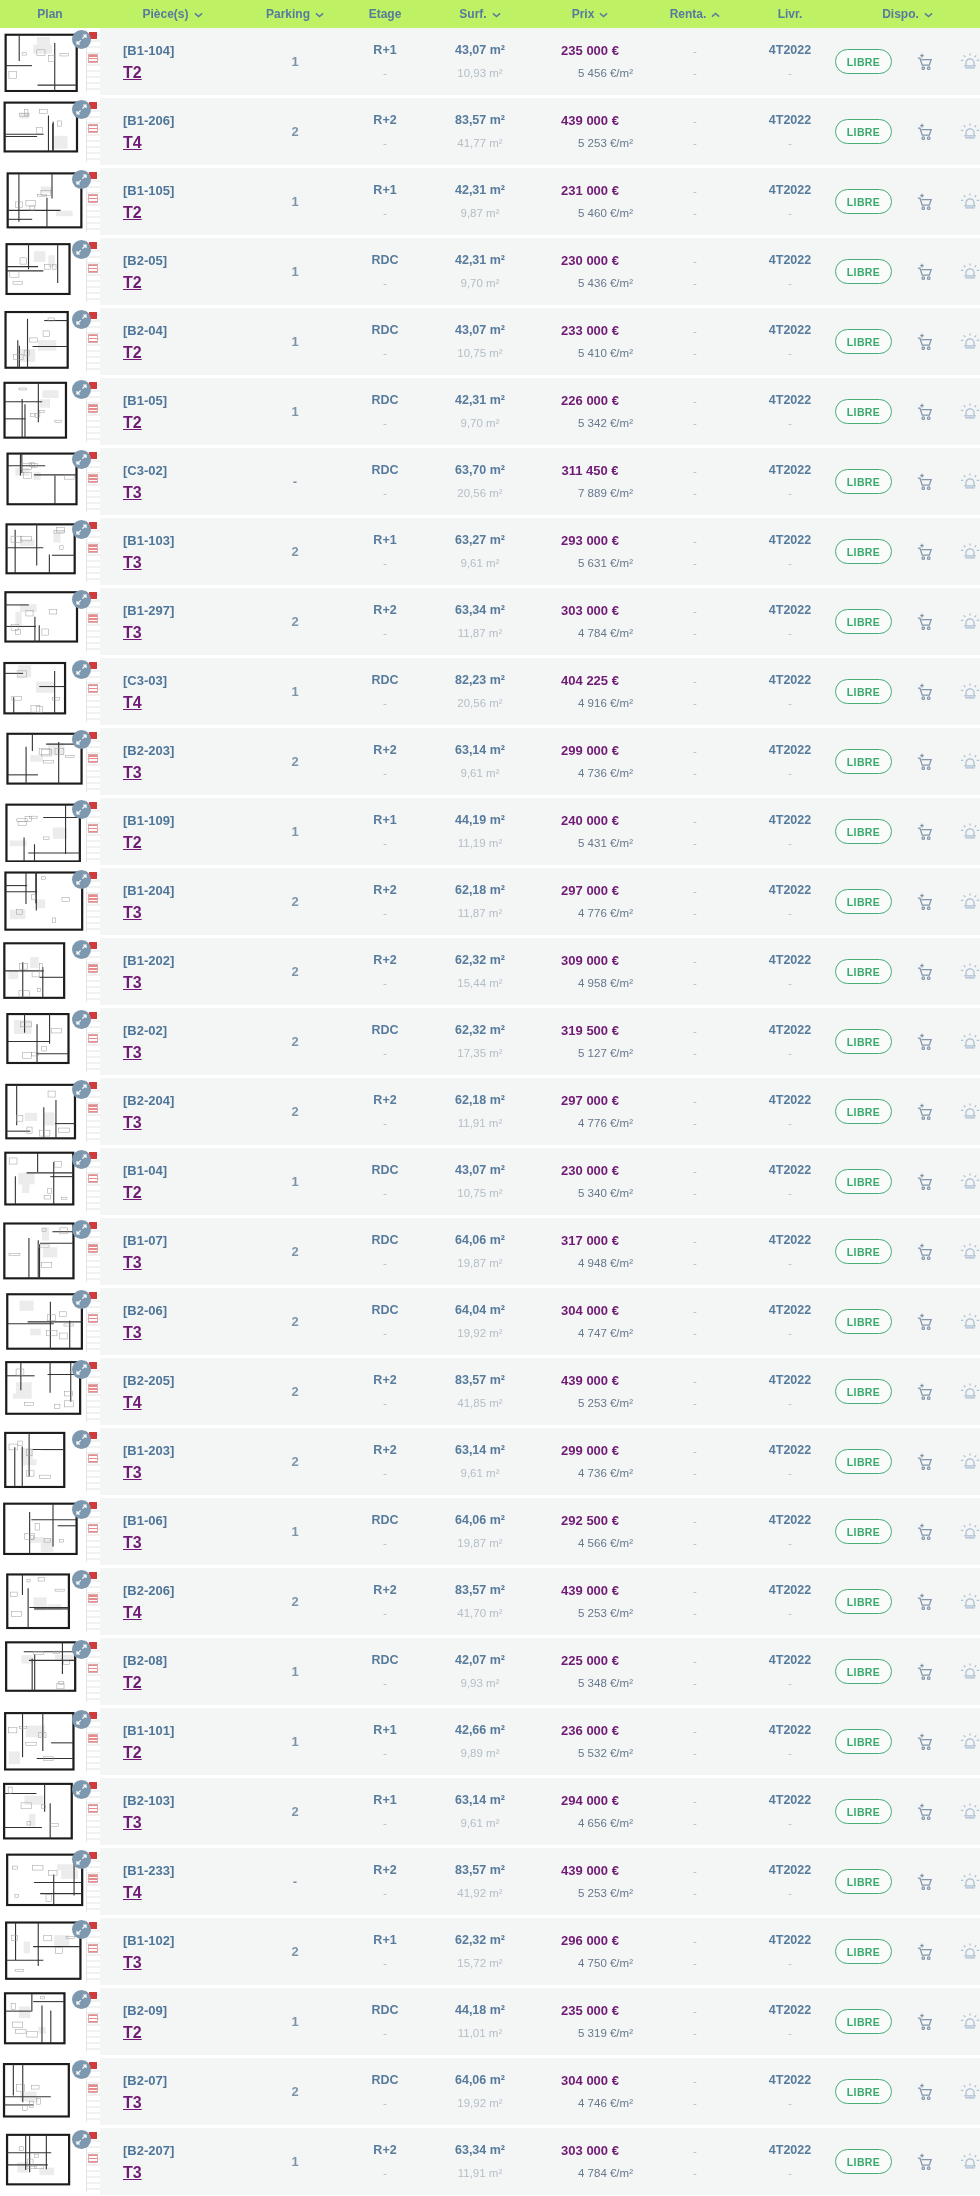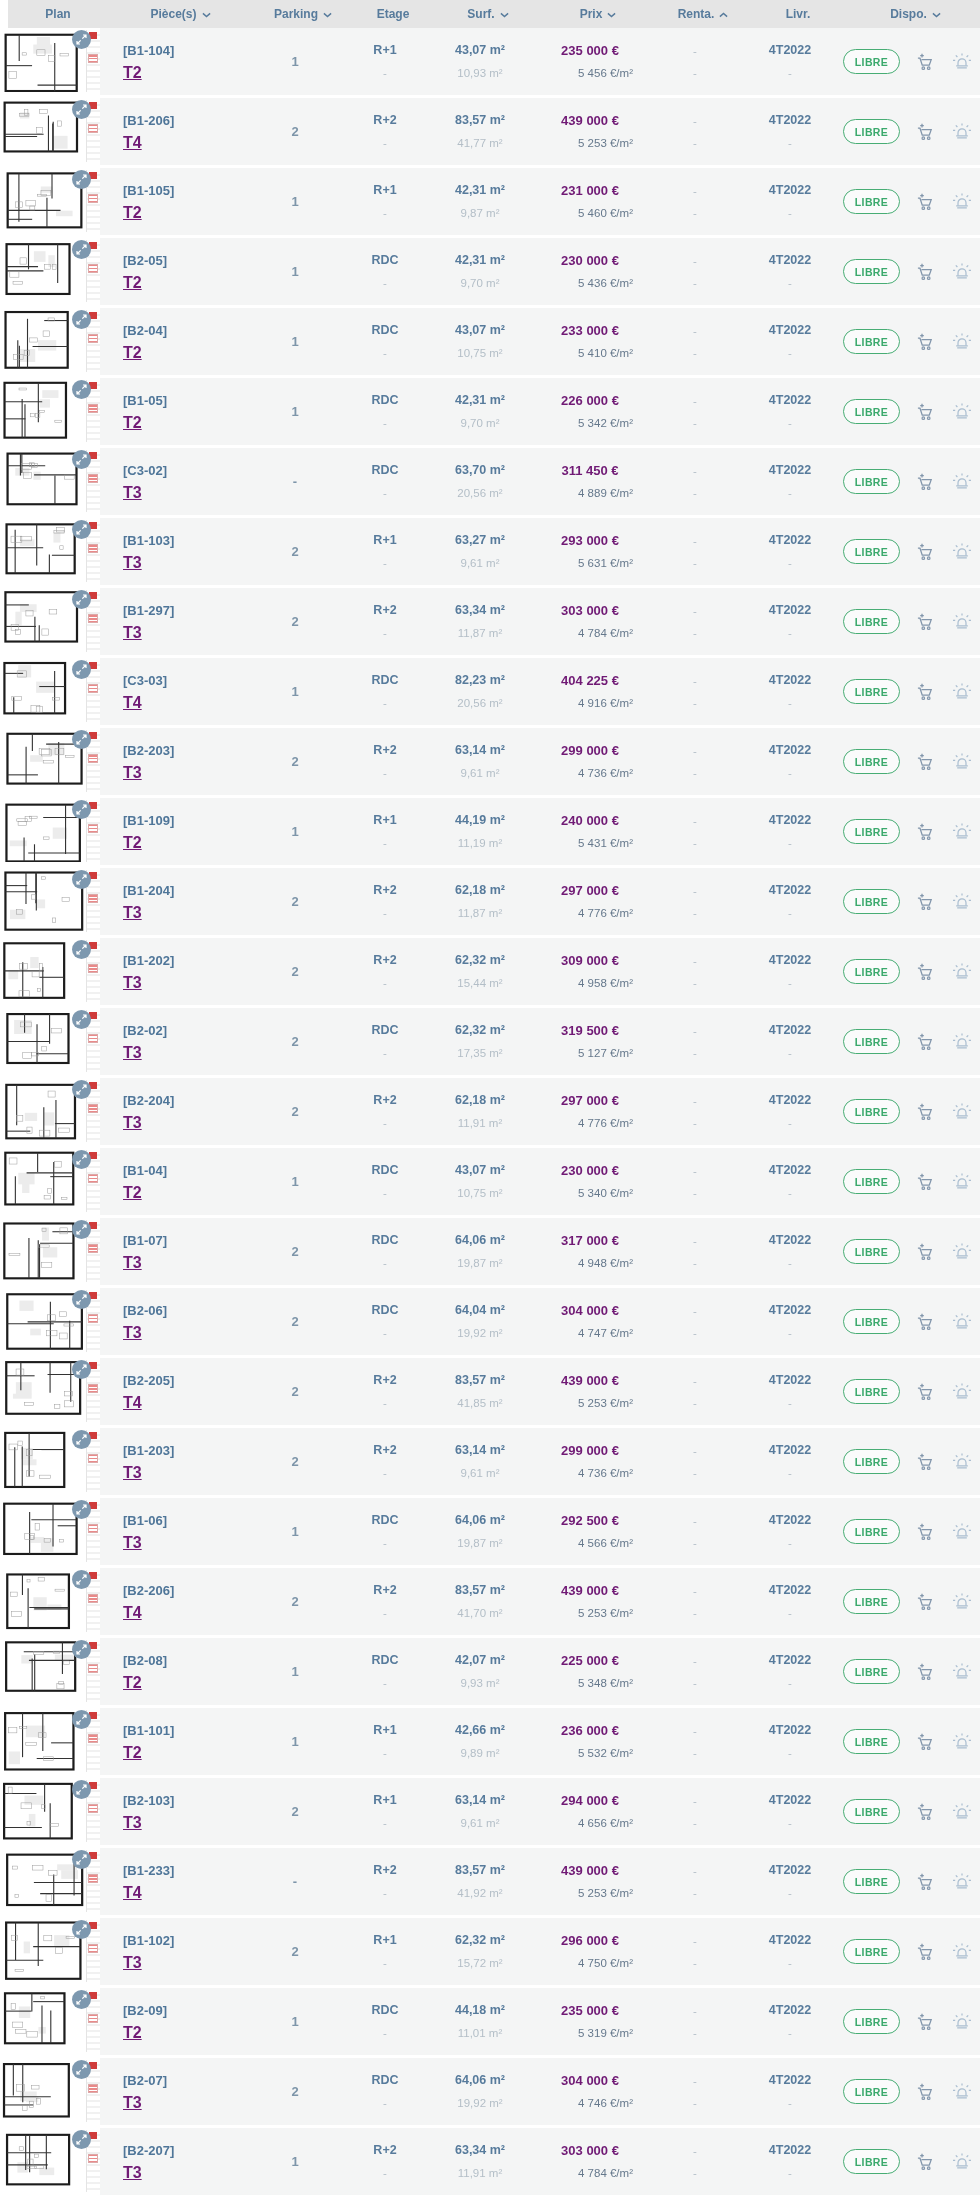--- a/index.html
+++ b/index.html
@@ -5,21 +5,21 @@
   html,body{margin:0;padding:0;}
   body{
     width:980px;height:2196px;overflow:hidden;background:#fff;
     font-family:"Liberation Sans","DejaVu Sans",sans-serif;
   }
   .grid{
     display:grid;
     grid-template-columns:100px 145px 100px 80px 110px 110px 100px 90px 145px;
   }
   
-  .thead{height:28px;background:#e5e5e5;align-items:center;margin-left:8px;}
+  .thead{height:28px;background:#bef264;align-items:center;}
   .hcell{display:flex;align-items:center;justify-content:center;gap:5px;
     color:#577b9c;font-size:12px;font-weight:bold;white-space:nowrap;}
   
   .row{height:70px;}
   .cell{
     background:#f4f5f5;border-bottom:3px solid #fff;box-sizing:border-box;
     display:flex;flex-direction:column;align-items:center;justify-content:center;gap:10px;
     overflow:hidden;
   }
   .cell .main{font-size:12.5px;font-weight:bold;color:#577b9c;line-height:13px;white-space:nowrap;}
@@ -37,21 +37,21 @@
     background:repeating-linear-gradient(180deg,#fff 0 4px,#f1f1f1 4px 6px);
     border-left:1px solid #e4e4e4;}
   .mark-red{position:absolute;top:2px;left:2px;width:8px;height:7px;background:#d03c3c;}
   .mark-striped{position:absolute;top:24px;left:1px;width:10px;height:9px;
     background:repeating-linear-gradient(180deg,#e98a8a 0 1.5px,#fff 1.5px 3px);
     border:1px solid #dcaaaa;box-sizing:border-box;}
   .expand-btn{position:absolute;top:2px;right:9px;width:19px;height:19px;border-radius:50%;
     background:#7d98af;border:none;padding:0;display:flex;align-items:center;justify-content:center;
     cursor:pointer;z-index:2;}
   
-  .dispo{flex-direction:row;gap:17px;}
+  .dispo{flex-direction:row;gap:25px;}
   .badge{
     display:inline-flex;align-items:center;justify-content:center;
     height:25px;padding:0 11px;box-sizing:border-box;
     border:1.5px solid #47ad74;border-radius:13px;background:#fafbfb;
     color:#3aa96c;font-size:10.5px;font-weight:bold;letter-spacing:.4px;white-space:nowrap;}
   .act{display:inline-flex;align-items:center;justify-content:center;cursor:pointer;}
 </style>
 </head>
 <body>
 
@@ -614,21 +614,21 @@
     <div class="cell etage">
       <div class="main">RDC</div>
       <div class="sub">-</div>
     </div>
     <div class="cell surf">
       <div class="main">63,70 m²</div>
       <div class="sub">20,56 m²</div>
     </div>
     <div class="cell prix">
       <div class="main">311 450 €</div>
-      <div class="sub">4 889 €/m²</div>
+      <div class="sub">7 889 €/m²</div>
     </div>
     <div class="cell renta">
       <div class="sub">-</div>
       <div class="sub">-</div>
     </div>
     <div class="cell livr">
       <div class="main">4T2022</div>
       <div class="sub">-</div>
     </div>
     <div class="cell dispo">

